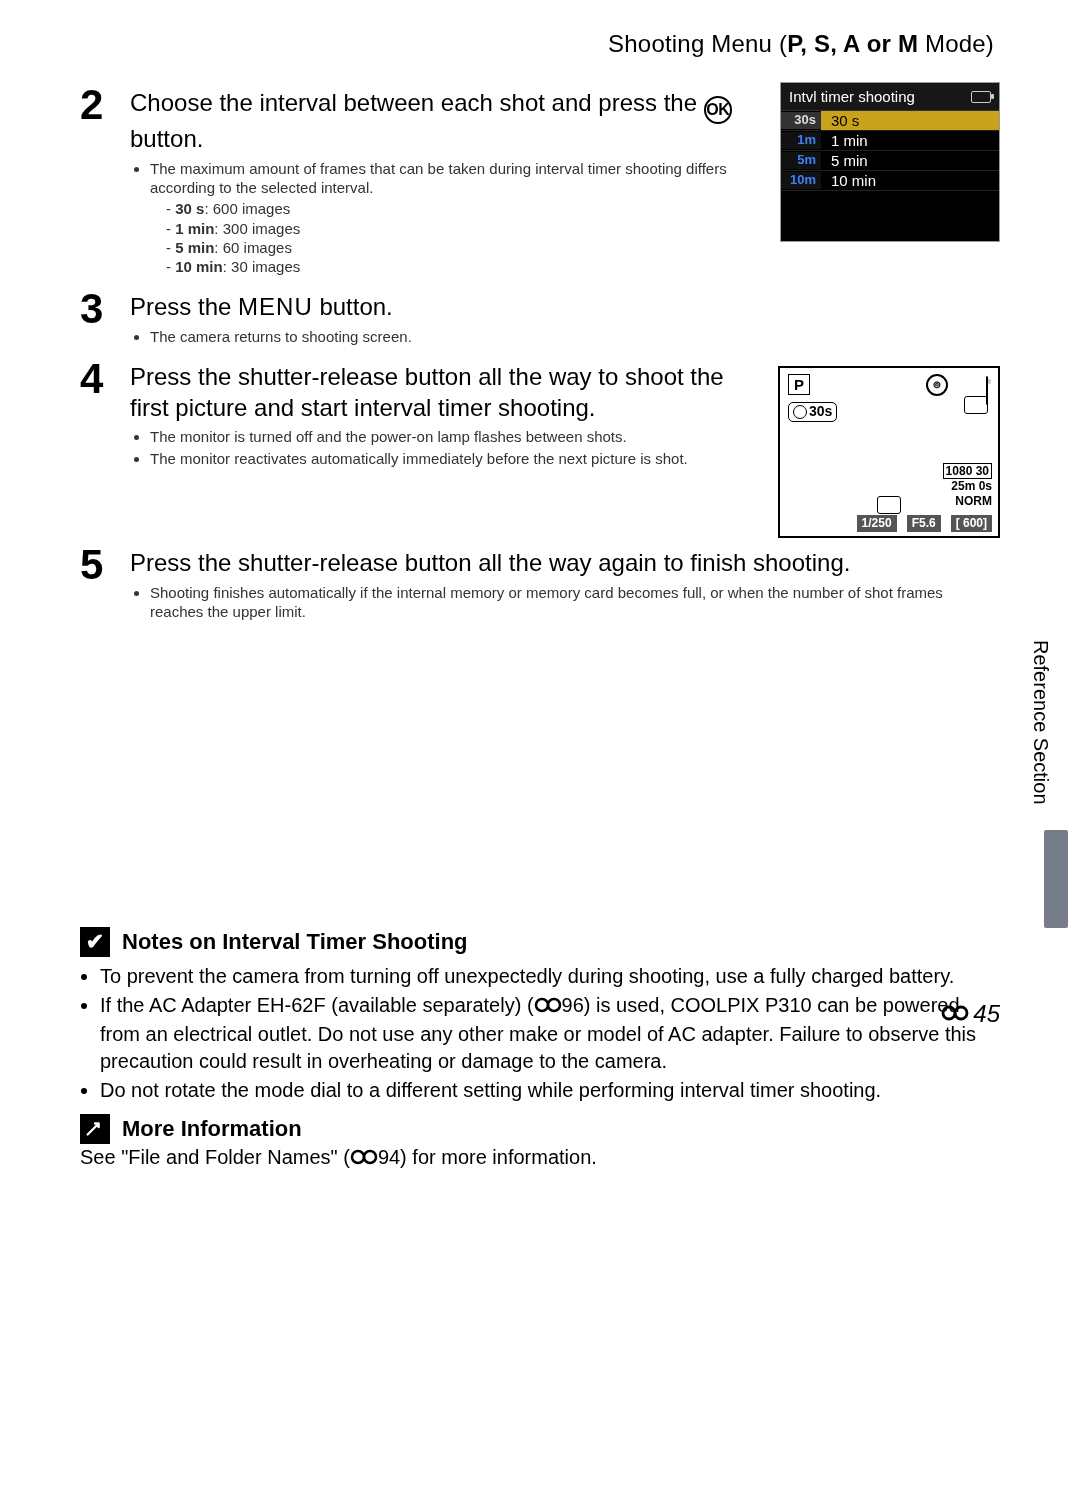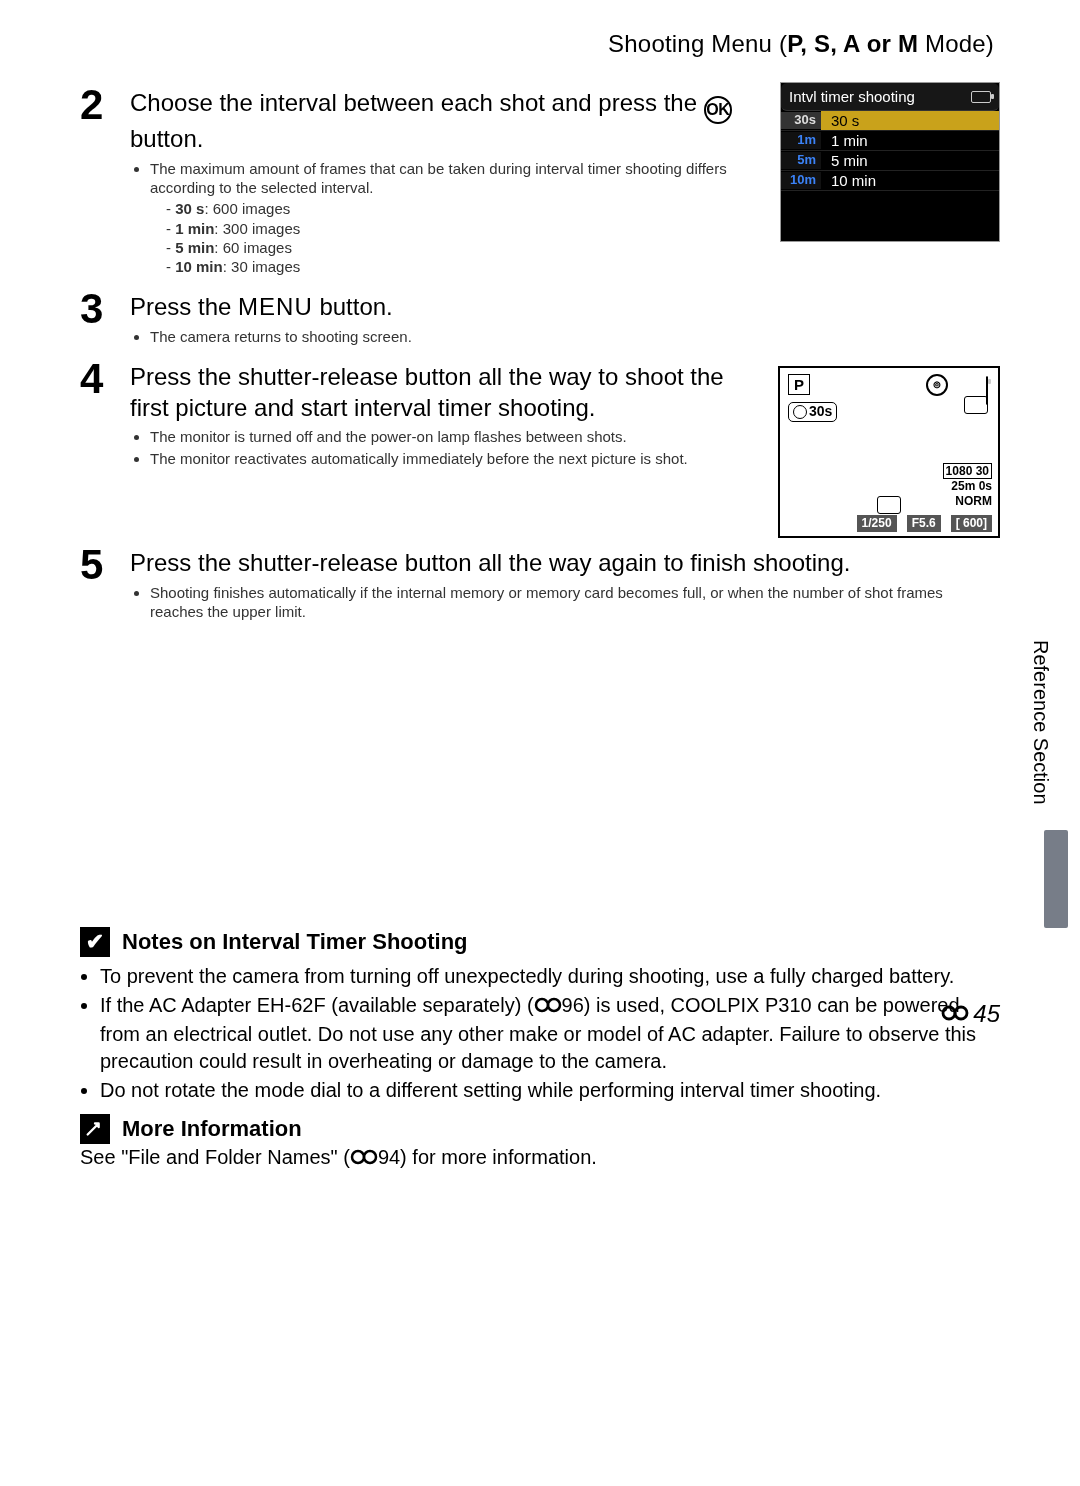--- a/index.html
+++ b/index.html
@@ -100,21 +100,21 @@
     color: #fff;
     font-family: Arial, sans-serif;
     font-size: 15px;
     border: 1px solid #999;
     margin-top: -6px;
   }
   .lcd-title {
     background: #171717;
     padding: 4px 8px;
     border-bottom: 1px solid #333;
-    display: flex; justify-content: space-between; align-items: center; border-radius: 6px;
+    display: flex; justify-content: space-between; align-items: center;
   }
   .lcd-row {
     display: flex;
     border-bottom: 1px solid #222;
     height: 19px;
     align-items: center;
   }
   .lcd-row .left {
     width: 40px;
     background: #111;

